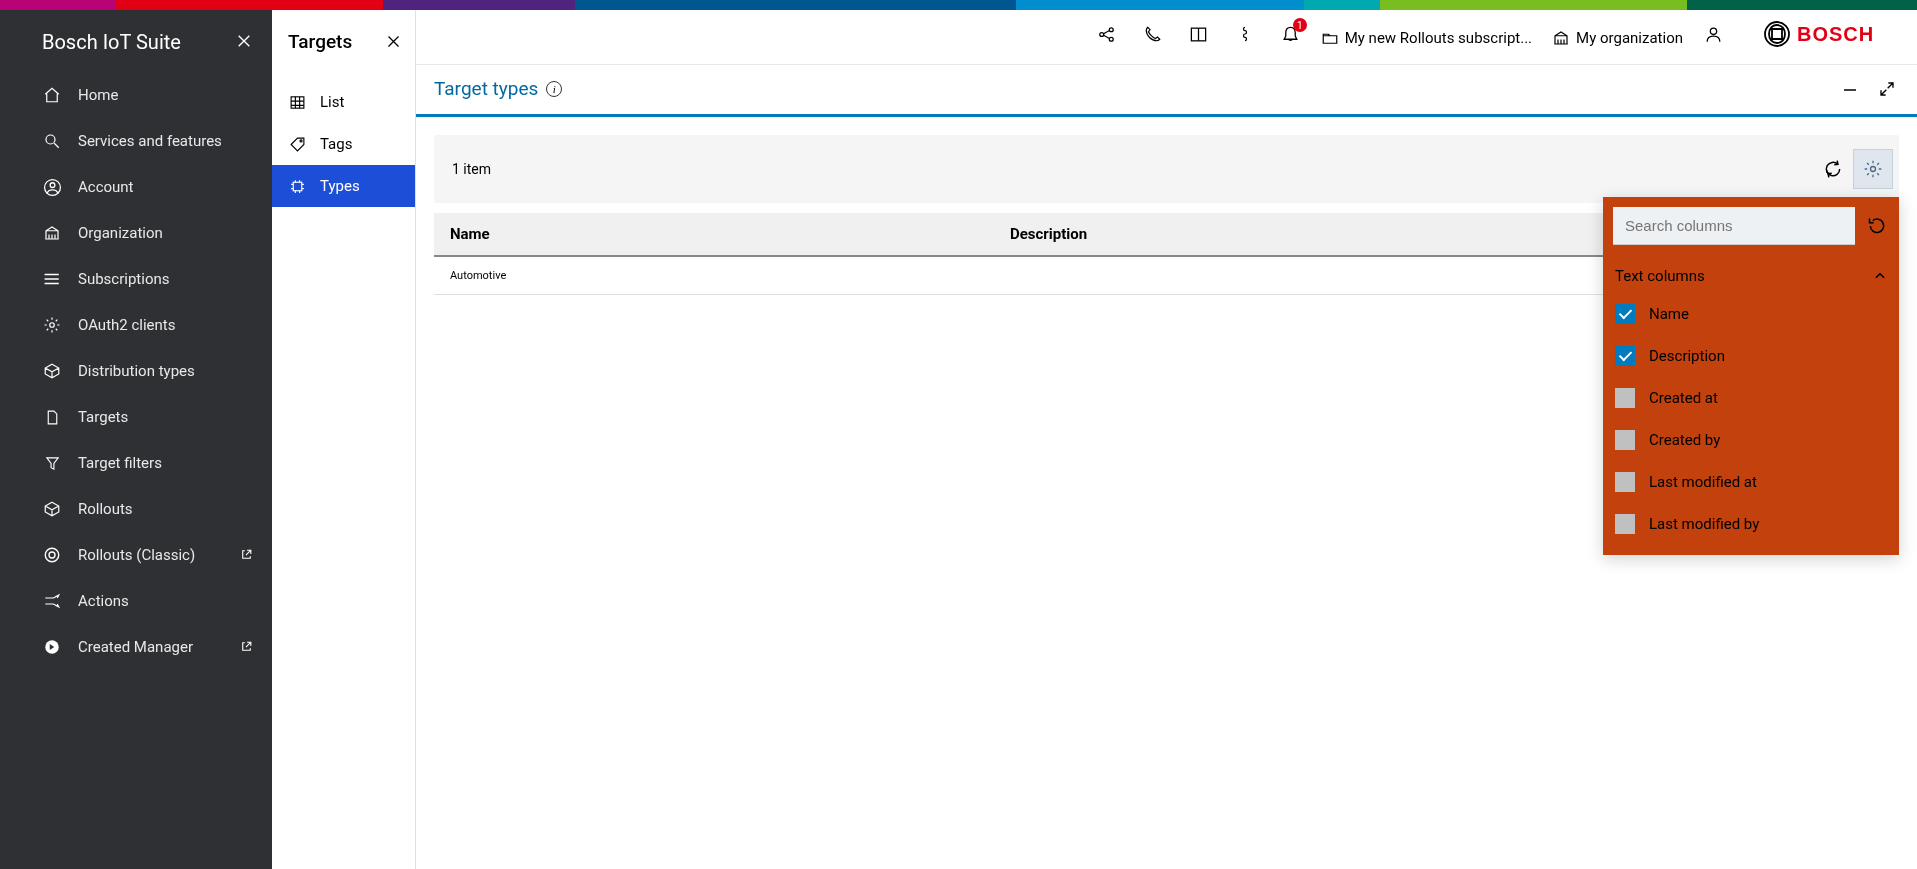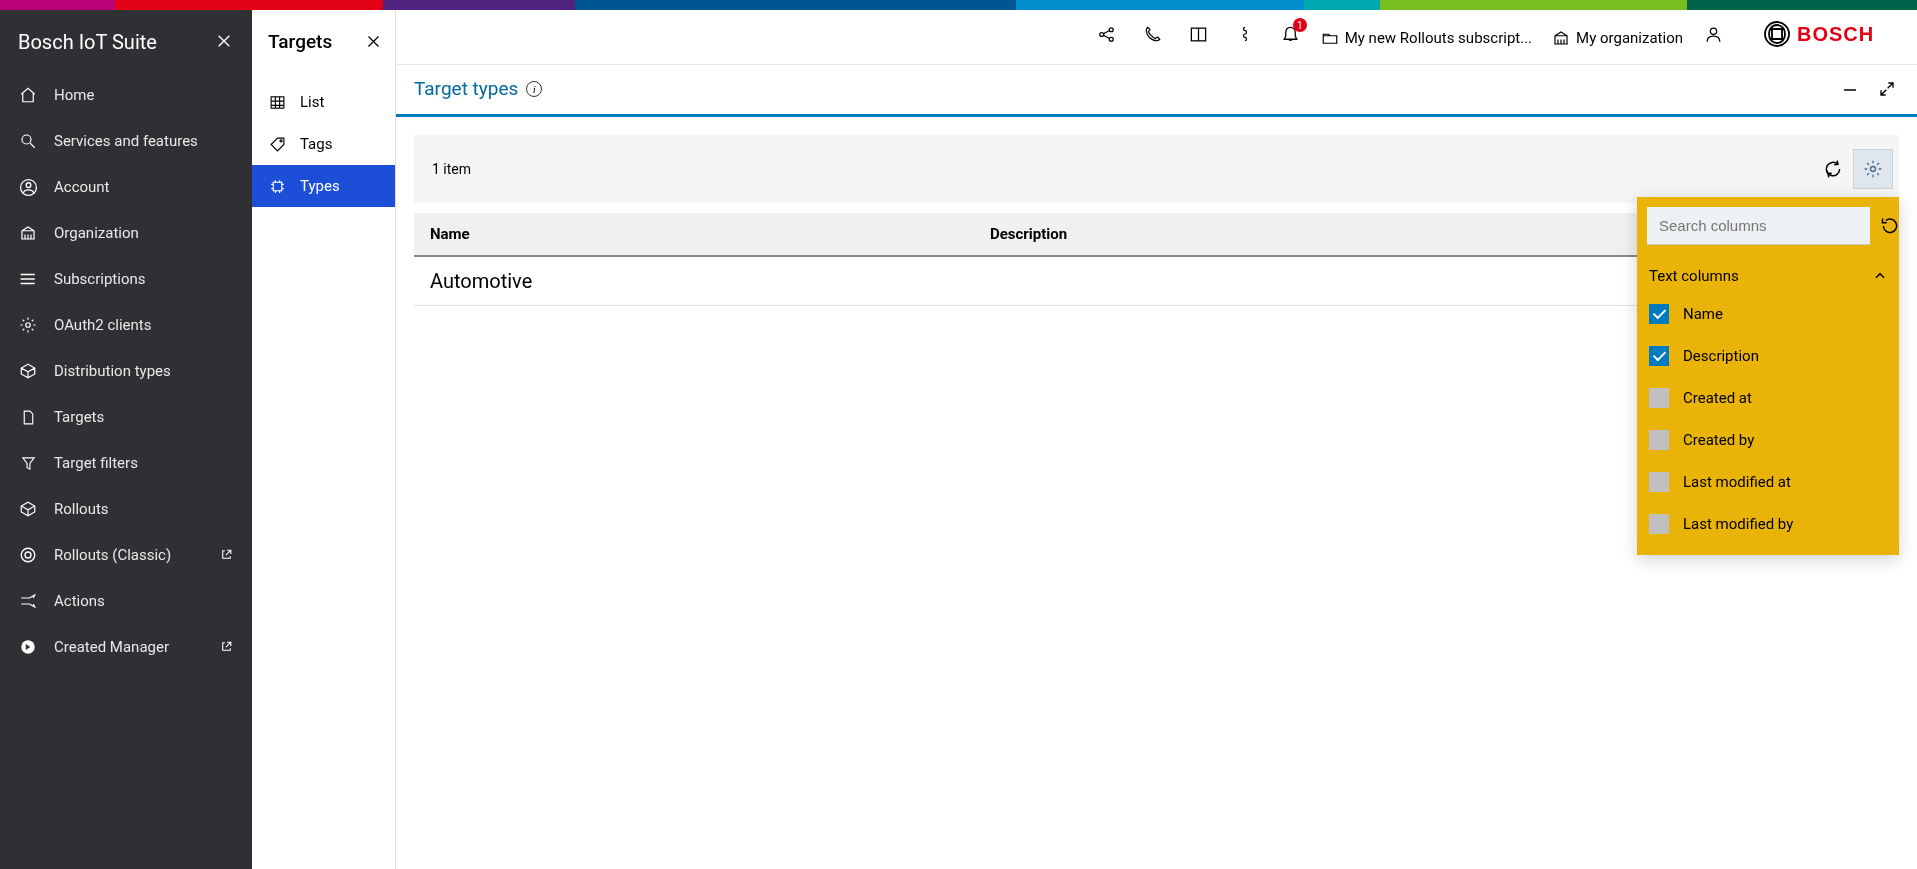--- a/index.html
+++ b/index.html
@@ -14,21 +14,21 @@
         #e20015 6%, #e20015 20%,
         #50237f 20%, #50237f 30%,
         #005691 30%, #005691 53%,
         #008ecf 53%, #008ecf 68%,
         #00a8b0 68%, #00a8b0 72%,
         #78be20 72%, #78be20 88%,
         #006249 88%, #006249 100%);
     }
     
     
-    .sidebar { width: 252px; background: #2e3033; color: #fff; display: flex; flex-direction: column; padding-top: 10px; flex-shrink: 0; }
+    .sidebar { width: 272px; background: #2e3033; color: #fff; display: flex; flex-direction: column; padding-top: 10px; flex-shrink: 0; padding-left: 24px; }
     .sidebar-header { display: flex; align-items: center; justify-content: space-between; padding: 20px 18px 18px 18px; }
     .sidebar-title { font-size: 20px; font-weight: 400; color: #fff; }
     .close-x { width: 18px; height: 18px; cursor: pointer; }
     .sidebar-items { display: flex; flex-direction: column; }
     .sidebar-item { display: flex; align-items: center; gap: 16px; padding: 13px 18px; cursor: pointer; font-size: 15px; color: #e8e8e8; }
     .sidebar-item .icon { width: 20px; height: 20px; display: flex; align-items: center; justify-content: center; flex-shrink: 0; }
     .sidebar-item .ext-icon { margin-left: auto; width: 14px; height: 14px; }
     
     
     .sub-sidebar { width: 144px; background: #fff; border-right: 1px solid #e0e0e0; padding-top: 10px; flex-shrink: 0; }
@@ -65,26 +65,26 @@
     .toolbar-btn { width: 40px; height: 40px; display: flex; align-items: center; justify-content: center; cursor: pointer; }
     .toolbar-btn.active { background: #dfe6ed; border: 1px solid #c5d2de; }
     
     
     .table { margin-top: 10px; width: 100%; }
     .thead { display: flex; background: #f0f0f0; border-bottom: 2px solid #888; }
     .th { padding: 12px 16px; font-weight: 700; font-size: 15px; }
     .th-name { flex: 0 0 560px; }
     .th-desc { flex: 1; }
     .tbody .tr { display: flex; border-bottom: 1px solid #e0e0e0; cursor: pointer; }
-    .td { padding: 12px 16px; font-size: 20px; }
+    .td { padding: 12px 16px; font-size: 11px; }
     .td-name { flex: 0 0 560px; }
     .td-desc { flex: 1; }
     
     
-    .popover { position: absolute; top: 80px; right: 18px; width: 262px; background: #eab308; box-shadow: 0 4px 16px rgba(0,0,0,0.18); padding: 10px; z-index: 50; }
+    .popover { position: absolute; top: 80px; right: 18px; width: 296px; background: #c2410c; box-shadow: 0 4px 16px rgba(0,0,0,0.18); padding: 10px; z-index: 50; }
     .popover-search { display: flex; gap: 10px; align-items: center; margin-bottom: 12px; }
     .popover-search input { flex: 1; background: #eef1f3; border: none; border-bottom: 1px solid #ccc; padding: 10px 12px; font-size: 15px; outline: none; }
     .reset-btn { width: 24px; height: 24px; cursor: pointer; display: flex; align-items: center; justify-content: center; }
     .section-header { display: flex; justify-content: space-between; align-items: center; padding: 10px 2px 8px 2px; font-size: 15px; cursor: pointer; }
     .chevron-up { width: 14px; height: 14px; }
     .option-list { display: flex; flex-direction: column; }
     .option { display: flex; align-items: center; gap: 14px; padding: 11px 2px; cursor: pointer; font-size: 15px; }
     .chk { width: 20px; height: 20px; border: none; background: #c0c0c0; display: flex; align-items: center; justify-content: center; flex-shrink: 0; }
     .chk.checked { background: #007bc0; }
     .chk.checked::after { content: ""; width: 5px; height: 10px; border: solid #fff; border-width: 0 2.5px 2.5px 0; transform: rotate(45deg) translate(-1px,-1px); }

